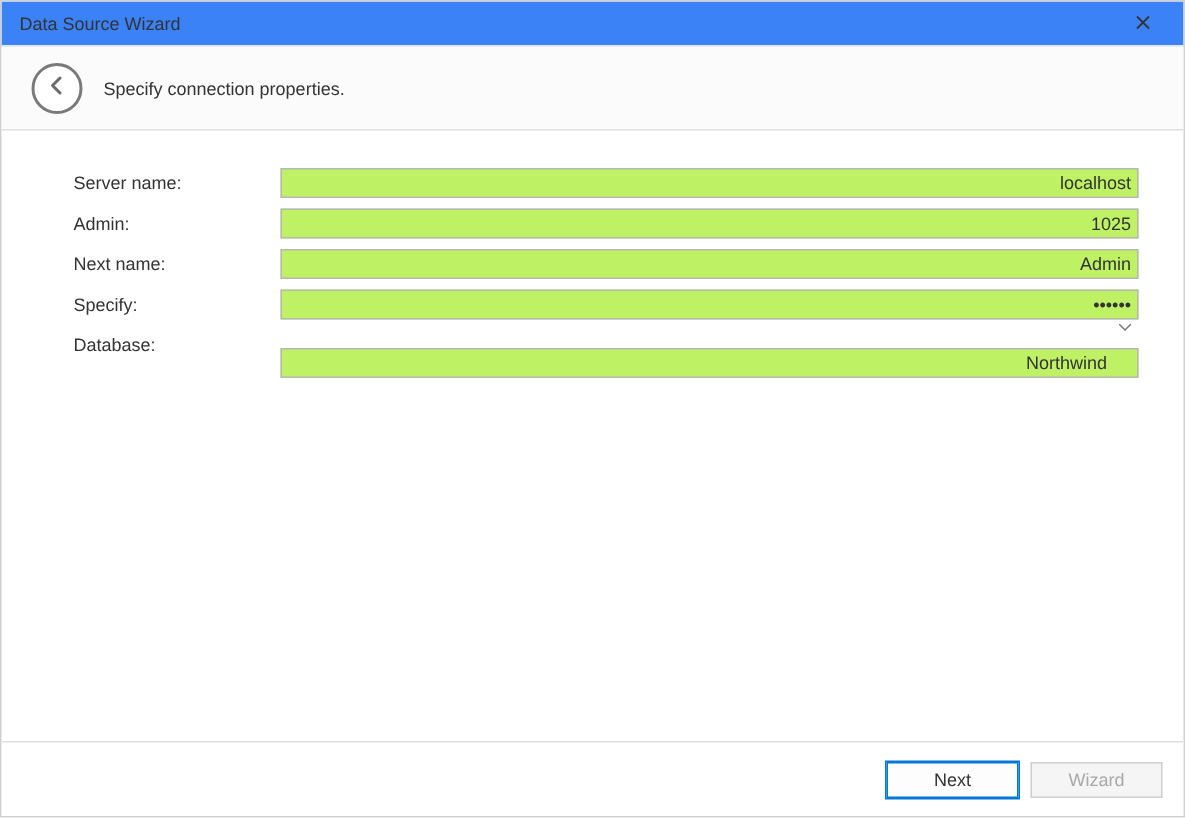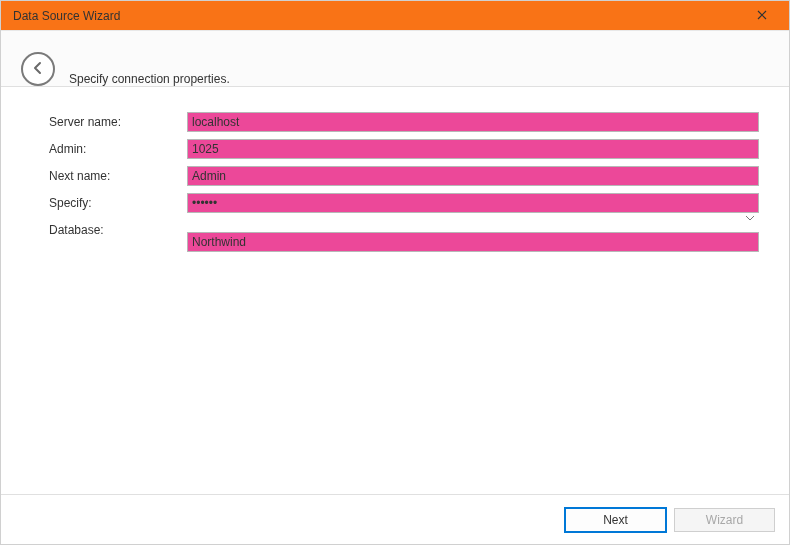--- a/index.html
+++ b/index.html
@@ -14,42 +14,42 @@
       border: 1px solid #d0d0d0;
       position: relative;
     }
     
     .titlebar {
       height: 30px;
       display: flex;
       align-items: center;
       padding: 0 10px 0 12px;
       border-bottom: 1px solid #e8e8e8;
-      background: #f97316;
+      background: #3b82f6;
     }
     .titlebar-title {
       flex: 1;
       font-size: 12px;
       color: #333;
     }
     .close-btn {
       width: 34px;
       height: 28px;
       display: flex;
       align-items: center;
       justify-content: center;
       cursor: pointer;
       color: #444;
     }
     .close-btn svg { width: 10px; height: 10px; }
     
     .wizard-header {
       height: 56px;
       display: flex;
-      align-items: flex-end;
+      align-items: center;
       gap: 14px;
       padding: 0 20px;
       border-bottom: 1px solid #e0e0e0;
       background: #fbfbfb;
     }
     .back-btn {
       width: 34px;
       height: 34px;
       border: 2px solid #7a7a7a;
       border-radius: 50%;
@@ -77,26 +77,27 @@
     .form-label {
       width: 140px;
       font-size: 12px;
       color: #333;
       padding-left: 2px;
     }
     .form-input {
       flex: 1;
       height: 20px;
       border: 1px solid #b7b7b7;
-      background: #ec4899;
+      background: #bef264;
       padding: 0 4px;
       font-family: inherit;
       font-size: 12px;
       color: #333;
       outline: none;
+      text-align: right;
     }
     .combo-wrap {
       flex: 1;
       position: relative;
       display: flex;
     }
     .combo-wrap .form-input {
       flex: 1;
       padding-right: 20px;
       margin-top: 24px;
@@ -123,21 +124,21 @@
       height: 50px;
       border-top: 1px solid #e0e0e0;
       display: flex;
       align-items: center;
       justify-content: flex-end;
       gap: 8px;
       padding: 0 14px;
       background: #fff;
     }
     .btn {
-      width: 101px;
+      width: 88px;
       height: 24px;
       border: 1px solid #9e9e9e;
       background: #fdfdfd;
       font-family: inherit;
       font-size: 12px;
       color: #333;
       cursor: pointer;
     }
     .btn-primary {
       border: 1px solid #0078d7;

